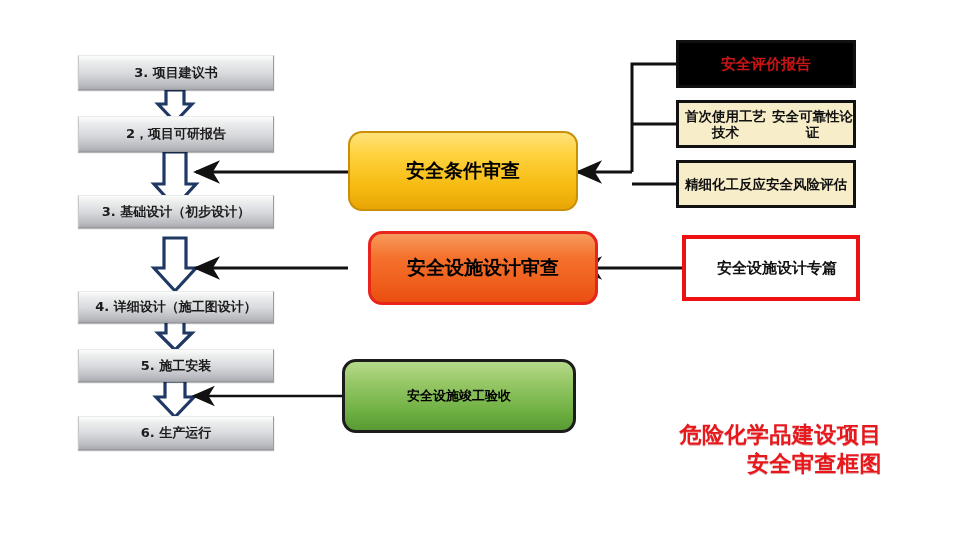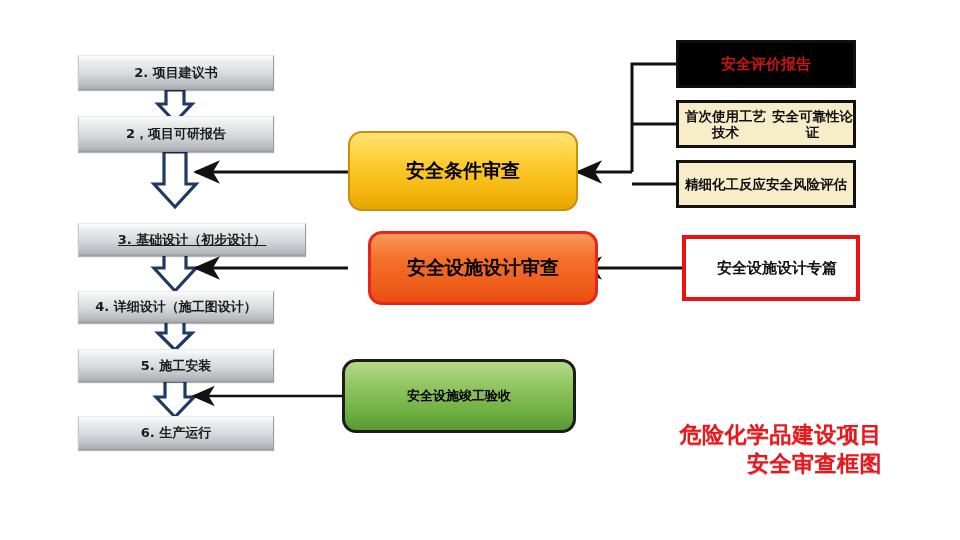--- a/index.html
+++ b/index.html
@@ -106,28 +106,28 @@
       <path class="wire" d="M676,184 L632,184"></path>
       <path class="wire" d="M632,172 L578,172" marker-end="url(#ah)"></path>
     </g>
 
     <g>
       <path class="wire" d="M682,268 L578,268" marker-end="url(#ah)"></path>
     </g>
   </svg>
 
   <div class="node grey-box" style="left:78px;top:55px;width:196px;height:35px;">
-    <span>2. 项目建议书</span>
+    <span>3. 项目建议书</span>
   </div>
 
   <div class="node grey-box" style="left:78px;top:116px;width:196px;height:36px;">
     <span>2，项目可研报告</span>
   </div>
 
-  <div class="node grey-box" style="left:78px;top:223px;width:228px;height:33px;text-decoration:underline;">
+  <div class="node grey-box" style="left:78px;top:195px;width:196px;height:33px;">
     <span>3. 基础设计（初步设计）</span>
   </div>
 
   <div class="node grey-box" style="left:78px;top:291px;width:196px;height:32px;">
     <span>4. 详细设计（施工图设计）</span>
   </div>
 
   <div class="node grey-box" style="left:78px;top:349px;width:196px;height:33px;">
     <span>5. 施工安装</span>
   </div>

